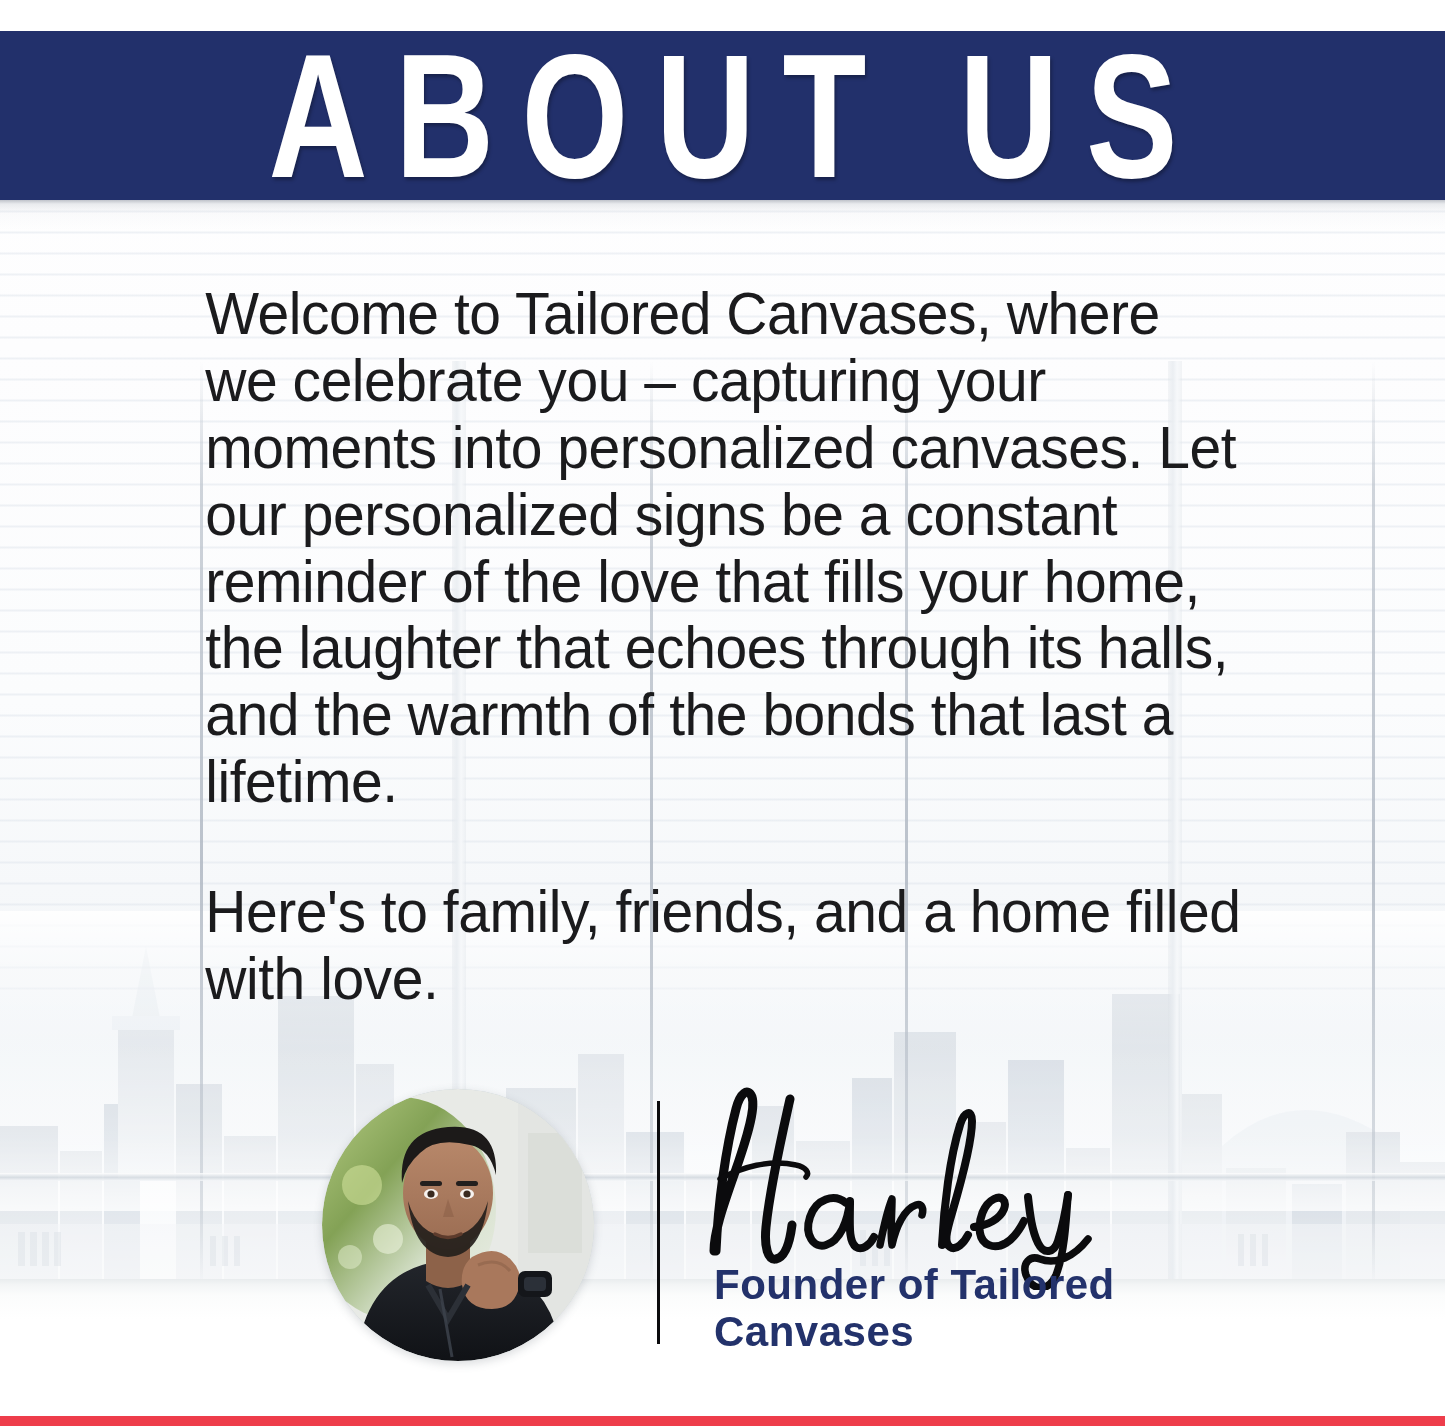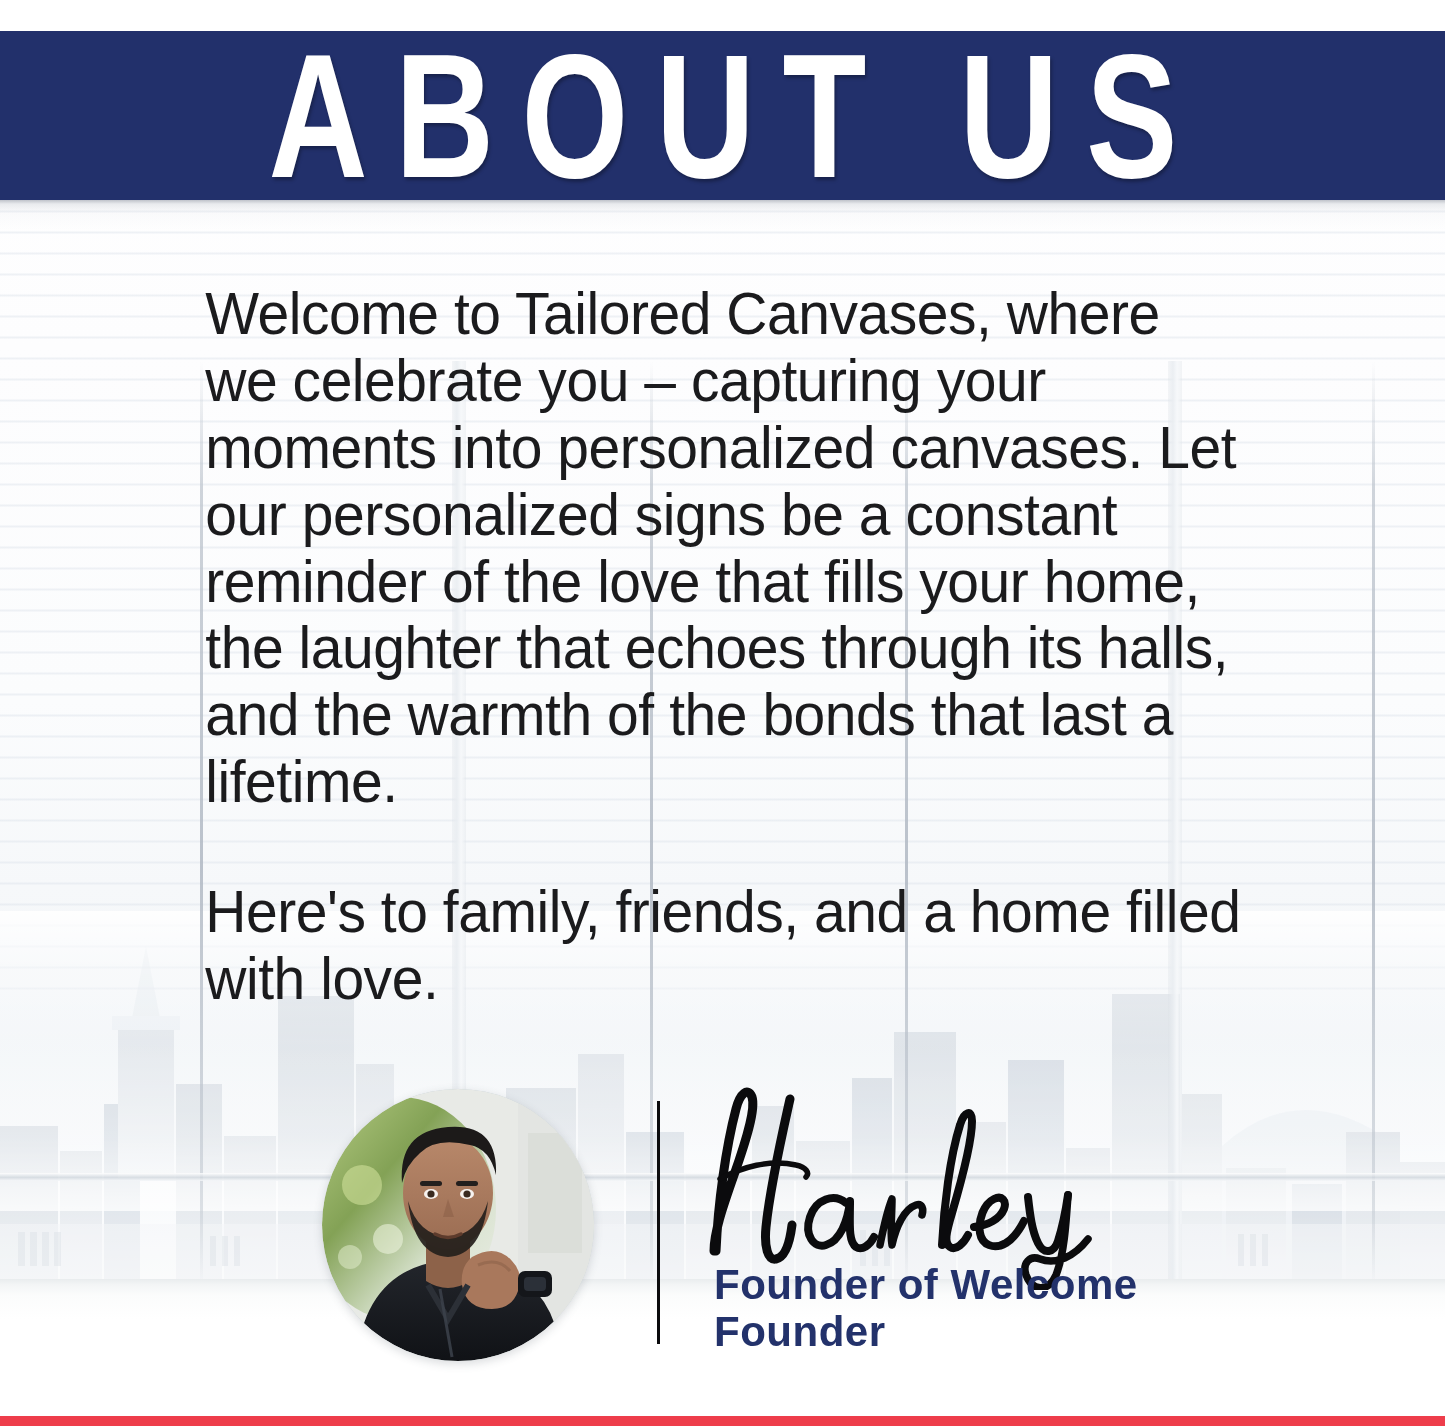--- a/index.html
+++ b/index.html
@@ -446,22 +446,22 @@
                    C308 170 320 175 332 168 C340 163 346 154 350 146" stroke-width="8"></path>
 
           <path d="M354 122 C356 140 358 156 364 168 C370 180 380 178 384 166 C389 150 392 134 394 120" stroke-width="8"></path>
           <path d="M394 120 C392 150 390 180 382 200 C374 218 358 216 352 200 C348 188 356 180 366 184
                    C382 190 400 182 414 164" stroke-width="7.5"></path>
         </g>
       </svg>
     </div>
 
     <div class="sig-role">
-      <div>Founder of Welcome</div>
-      <div>Founder</div>
+      <div>Founder of Tailored</div>
+      <div>Canvases</div>
     </div>
   </div>
 
   <div class="stripe stripe-top"></div>
   <div class="stripe-gap"></div>
   <div class="stripe stripe-bot"></div>
 
 </div>
 
 </body></html>

